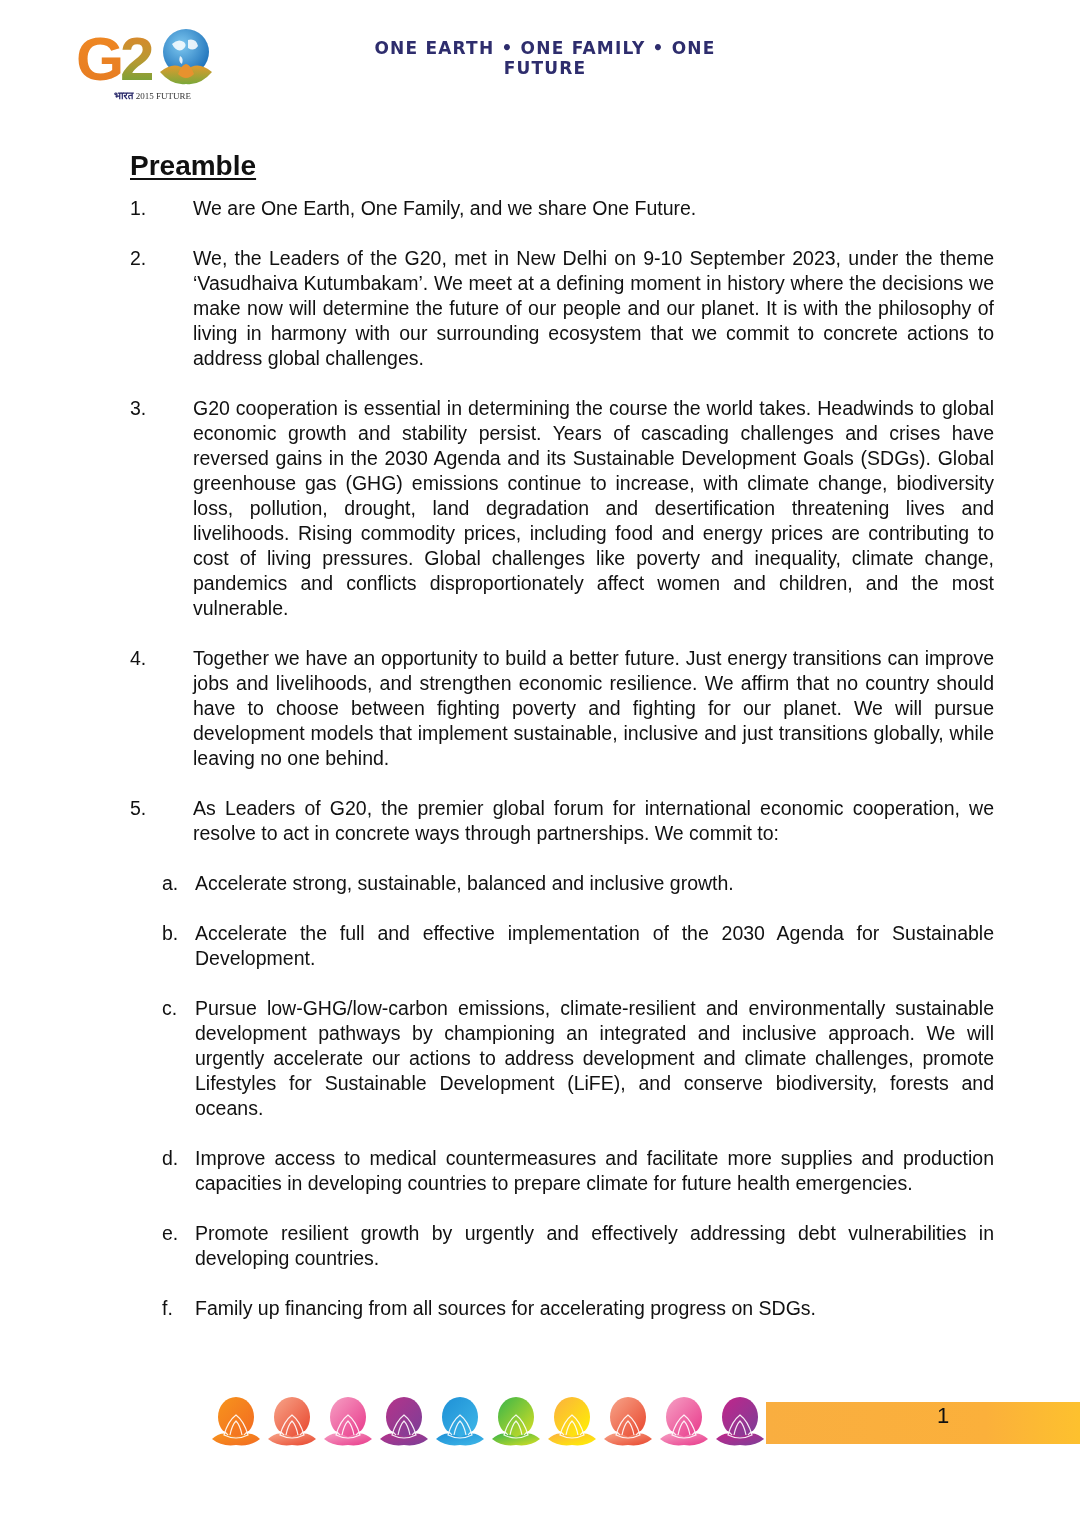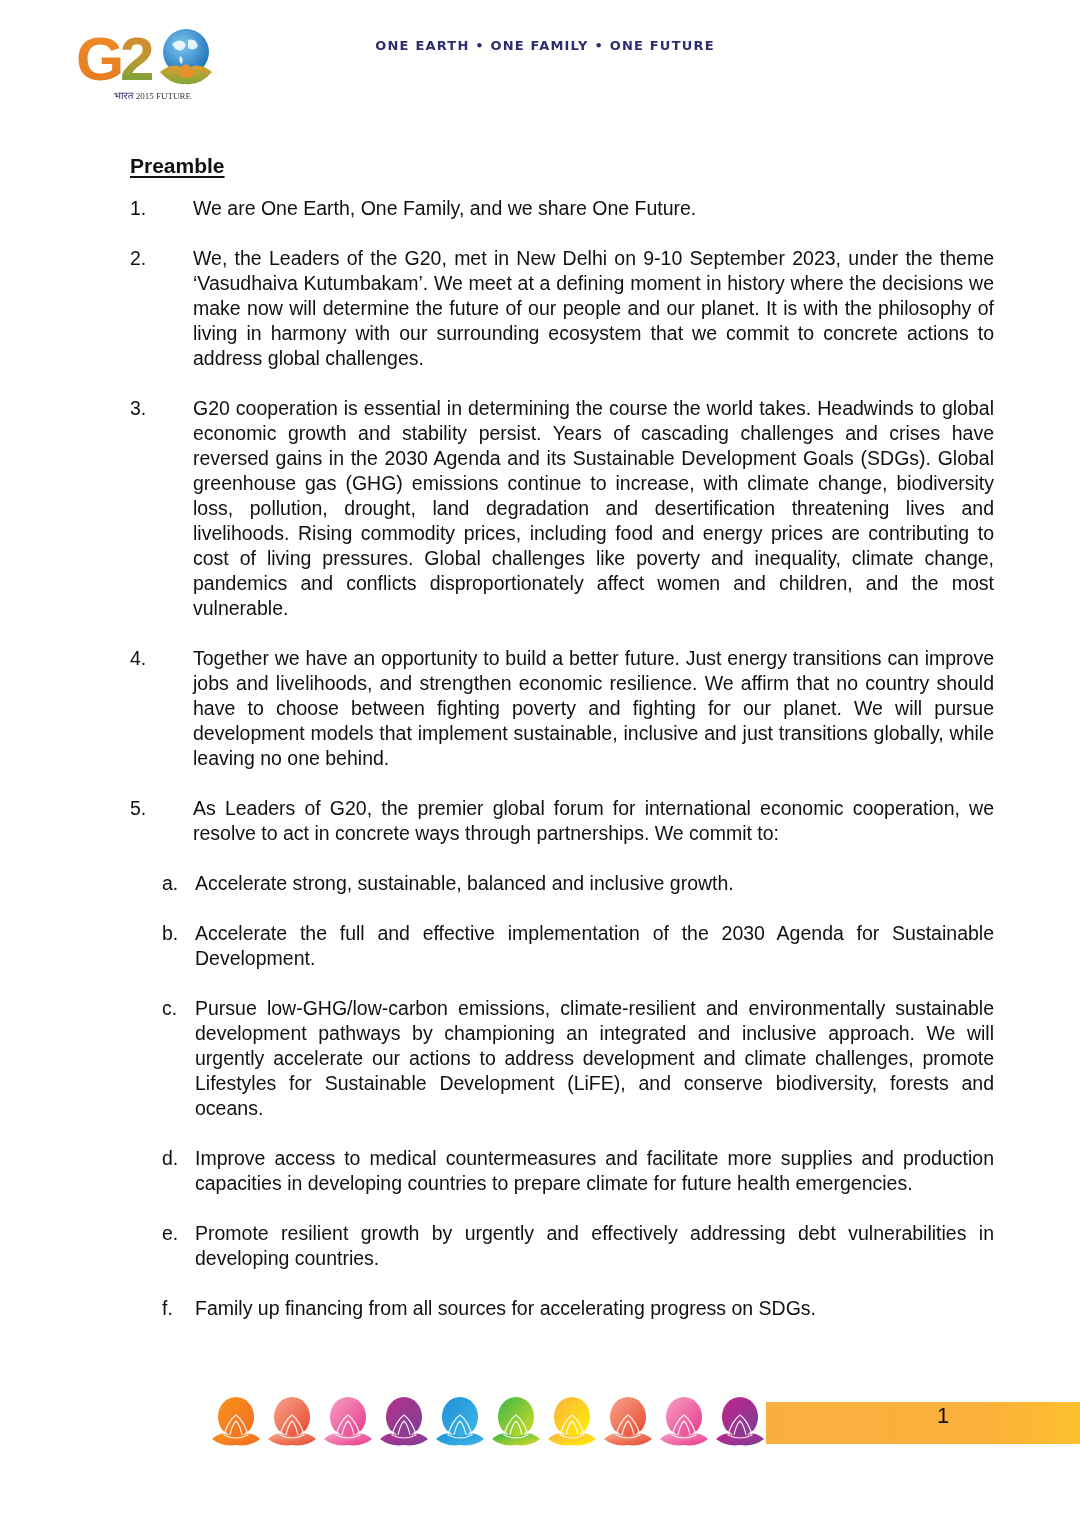--- a/index.html
+++ b/index.html
@@ -4,30 +4,30 @@
 <style>
   html, body { margin: 0; padding: 0; background: #ffffff; }
   body { width: 1080px; height: 1527px; position: relative; overflow: hidden;
          font-family: "Liberation Sans", sans-serif; color: #111; }
 
   
   .logo { position: absolute; left: 74px; top: 22px; width: 150px; height: 84px; }
   .logo svg { width: 150px; height: 70px; display: block; }
   .logo-sub { position: absolute; left: 40px; top: 66px; font-family: "Liberation Serif", serif;
               font-size: 9px; color: #333; white-space: nowrap; }
-  .logo-sub .hindi { color: #2b2b6b; font-weight: normal; font-size: 10px; text-align: right; }
+  .logo-sub .hindi { color: #2b2b6b; font-weight: bold; font-size: 10px; text-align: right; }
 
   .motto { position: absolute; left: 370px; top: 30px; width: 350px; text-align: center; }
   .motto-sanskrit { font-family: "DejaVu Serif", serif; font-size: 22px; color: #2e2d6d; line-height: 30px; }
-  .motto-english { font-family: "DejaVu Sans", sans-serif; font-size: 13px; font-weight: bold;
+  .motto-english { font-family: "DejaVu Sans", sans-serif; font-size: 17px; font-weight: bold;
                    color: #2e2d6d; letter-spacing: 1.2px; margin-top: 8px; }
 
   
   .content { position: absolute; left: 130px; top: 152px; width: 864px; }
-  .heading { font-size: 21px; font-weight: bold; text-decoration: underline;
+  .heading { font-size: 28px; font-weight: bold; text-decoration: underline;
              text-underline-offset: 3px; margin: 0 0 16px 0; line-height: 28px; }
   ol.paras { list-style: none; margin: 0; padding: 0; }
   .para { display: flex; font-size: 19.5px; line-height: 25px; margin-bottom: 25px; }
   .para .num { width: 33px; flex: 0 0 33px; }
   .para .txt { flex: 1; text-align: justify; margin-left: 30px; }
   ol.subs { list-style: none; margin: 25px 0 0 0; padding: 0 0 0 32px; }
   .sub { display: flex; font-size: 19.5px; line-height: 25px; margin-bottom: 25px; }
   .sub .num { width: 33px; flex: 0 0 33px; }
   .sub .txt { flex: 1; text-align: justify; }
 

